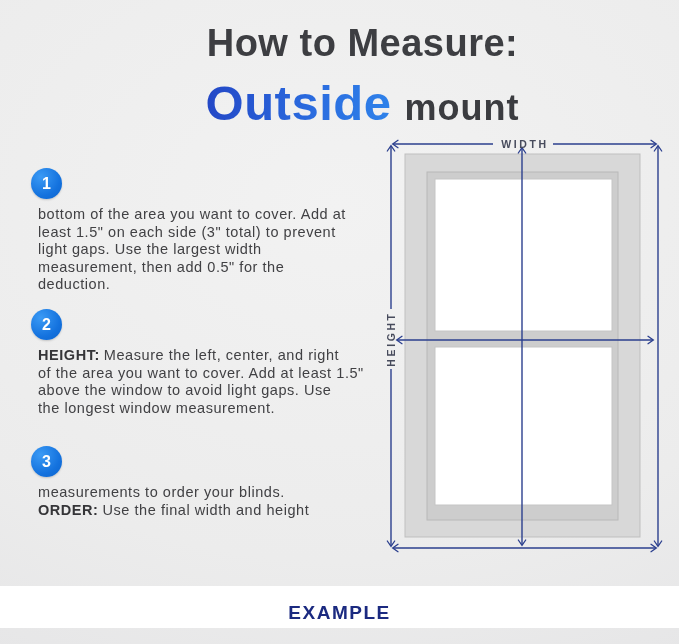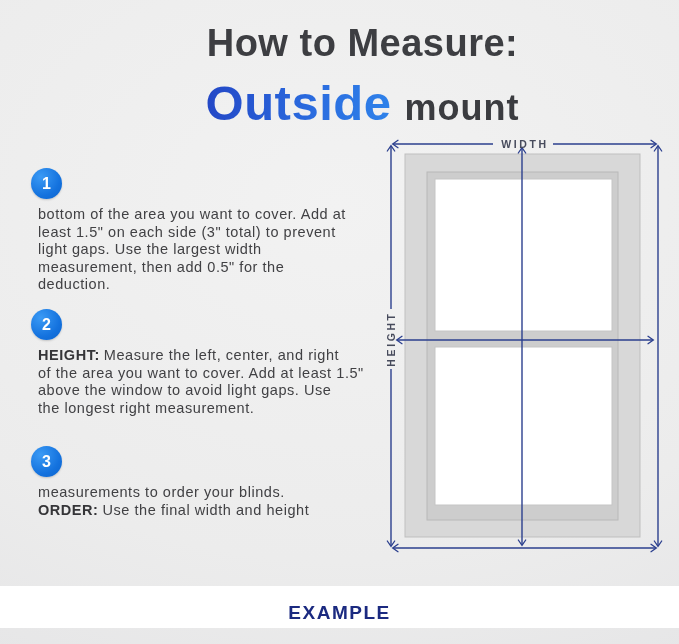--- a/index.html
+++ b/index.html
@@ -63,21 +63,21 @@
       <div>deduction.</div>
     </div>
   </section>
 
   <section class="step s2">
     <div class="badge">2</div>
     <div class="step-text">
       <div><b class="lbl">HEIGHT:</b><span>Measure the left, center, and right</span></div>
       <div>of the area you want to cover. Add at least 1.5"</div>
       <div>above the window to avoid light gaps. Use</div>
-      <div>the longest right measurement.</div>
+      <div>the longest window measurement.</div>
     </div>
   </section>
 
   <section class="step s3">
     <div class="badge">3</div>
     <div class="step-text">
       <div>measurements to order your blinds.</div>
       <div><b class="lbl">ORDER:</b><span>Use the final width and height</span></div>
     </div>
   </section>

